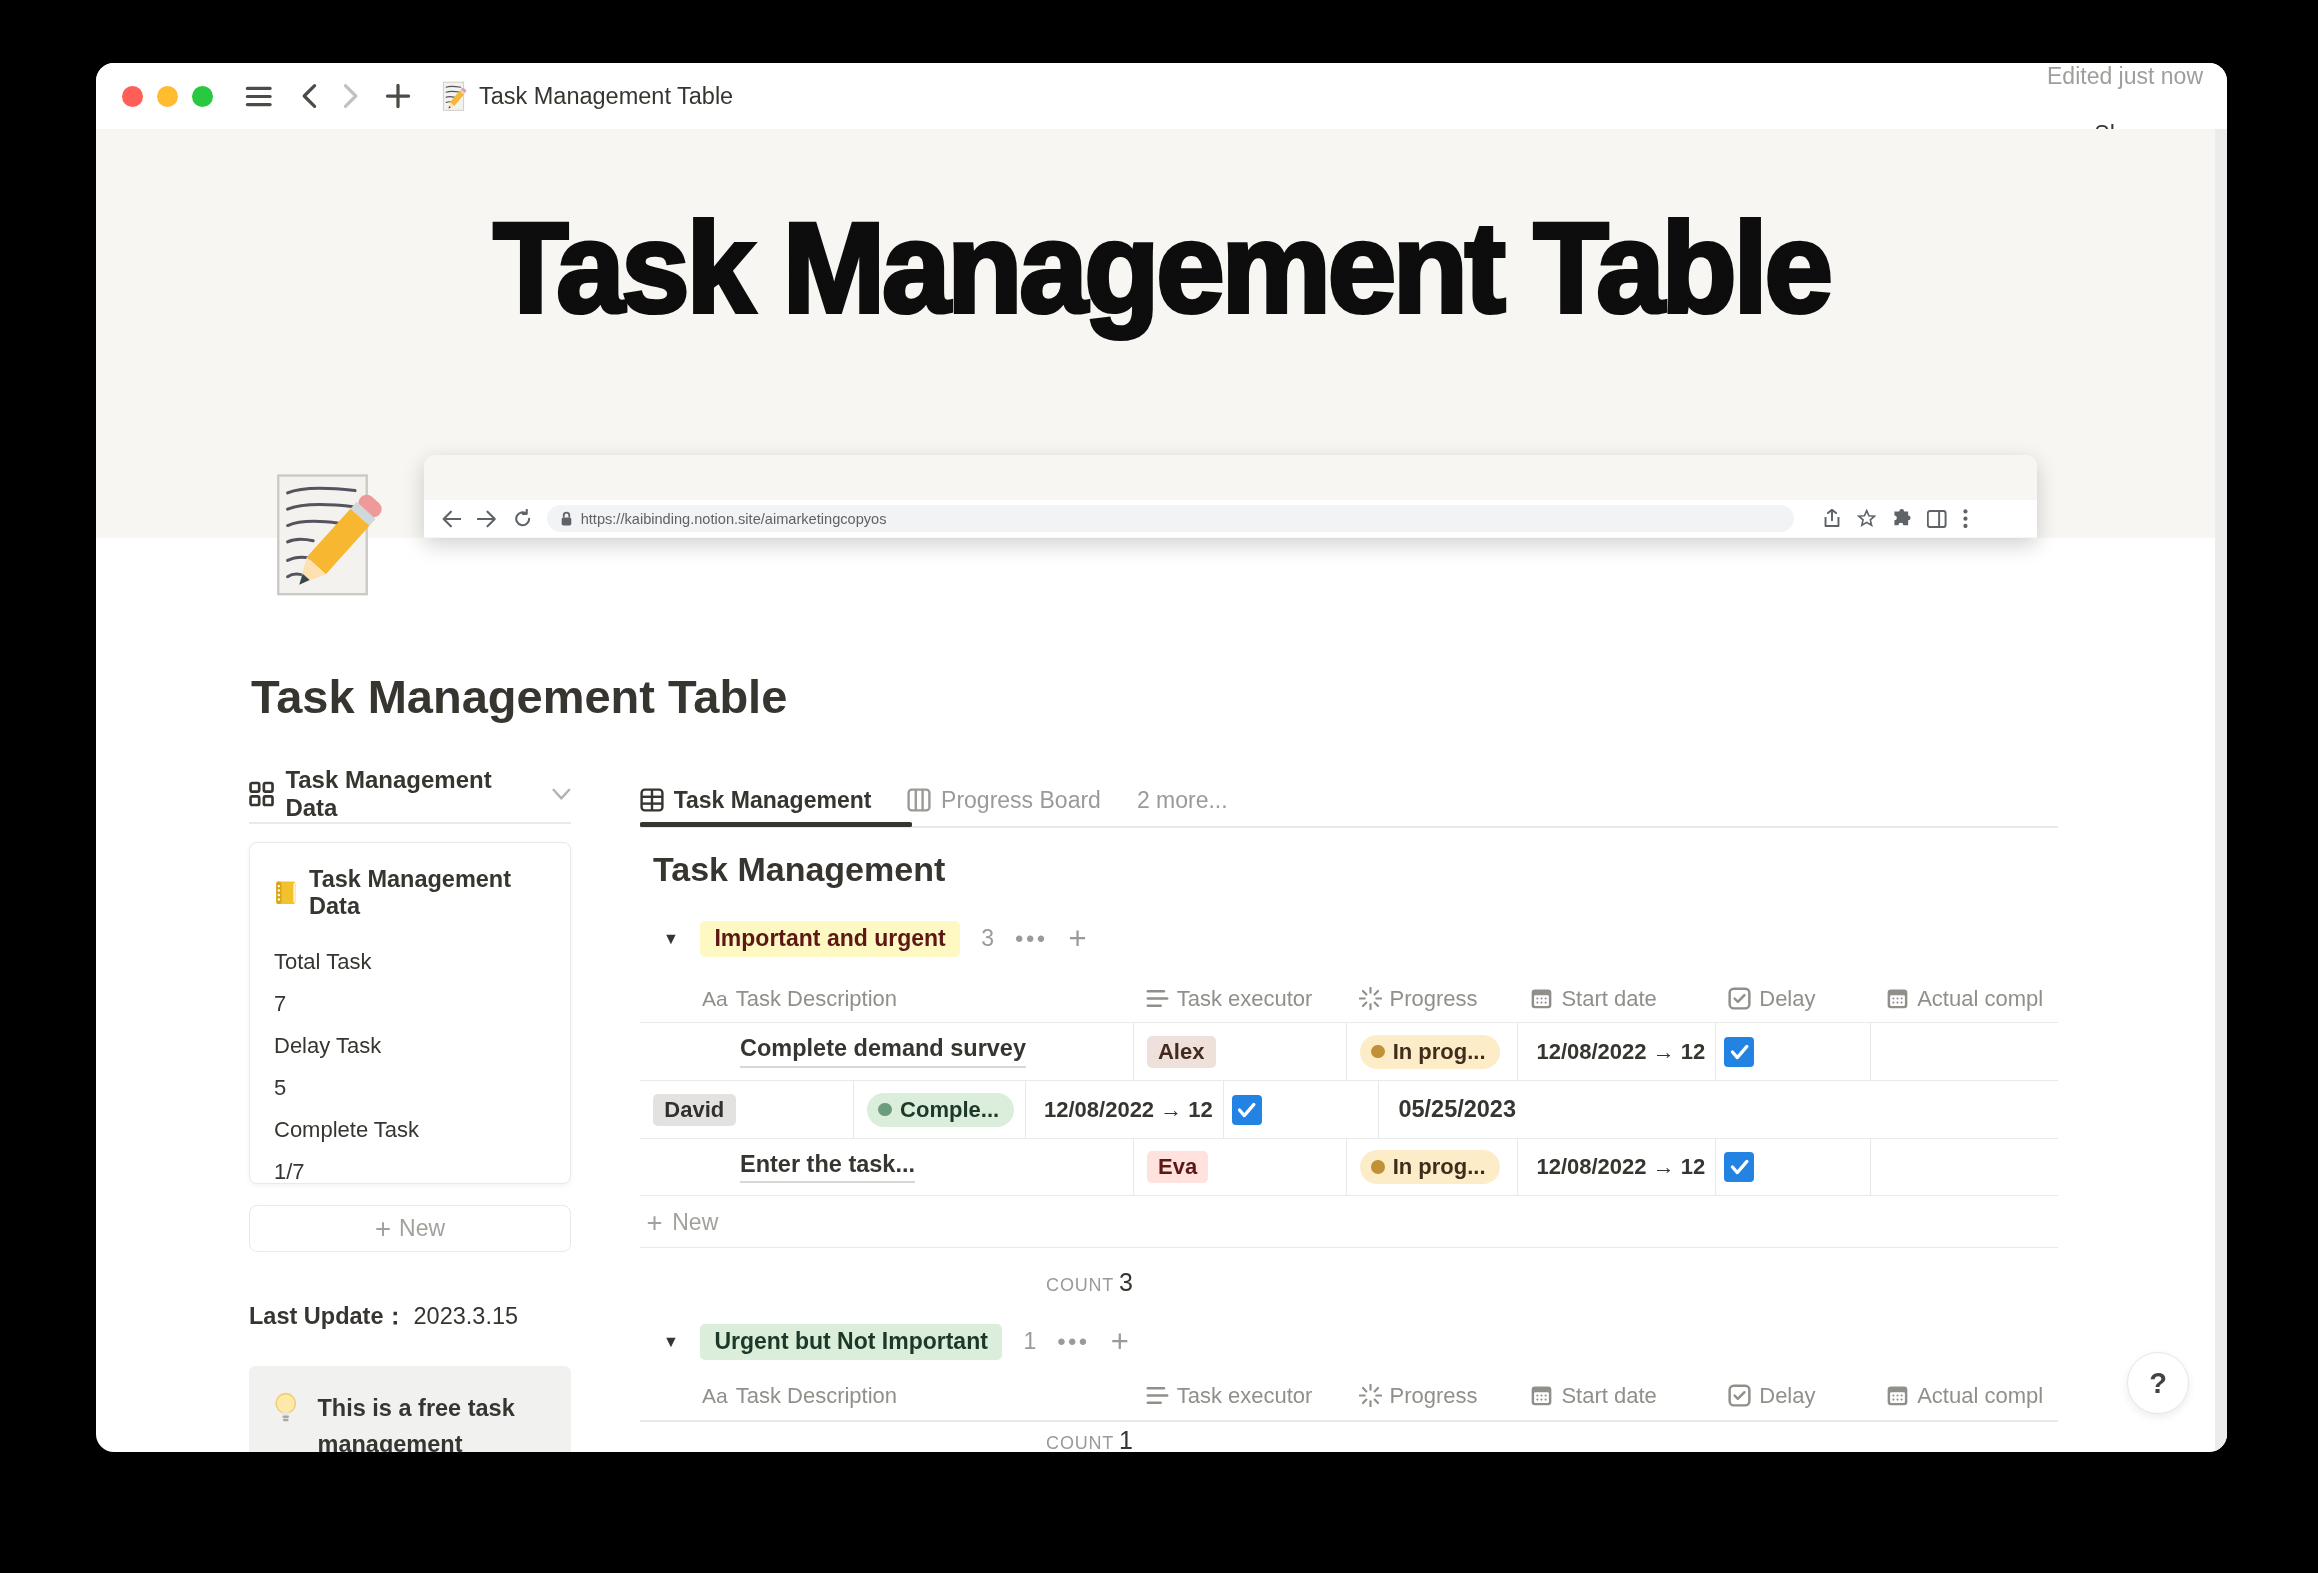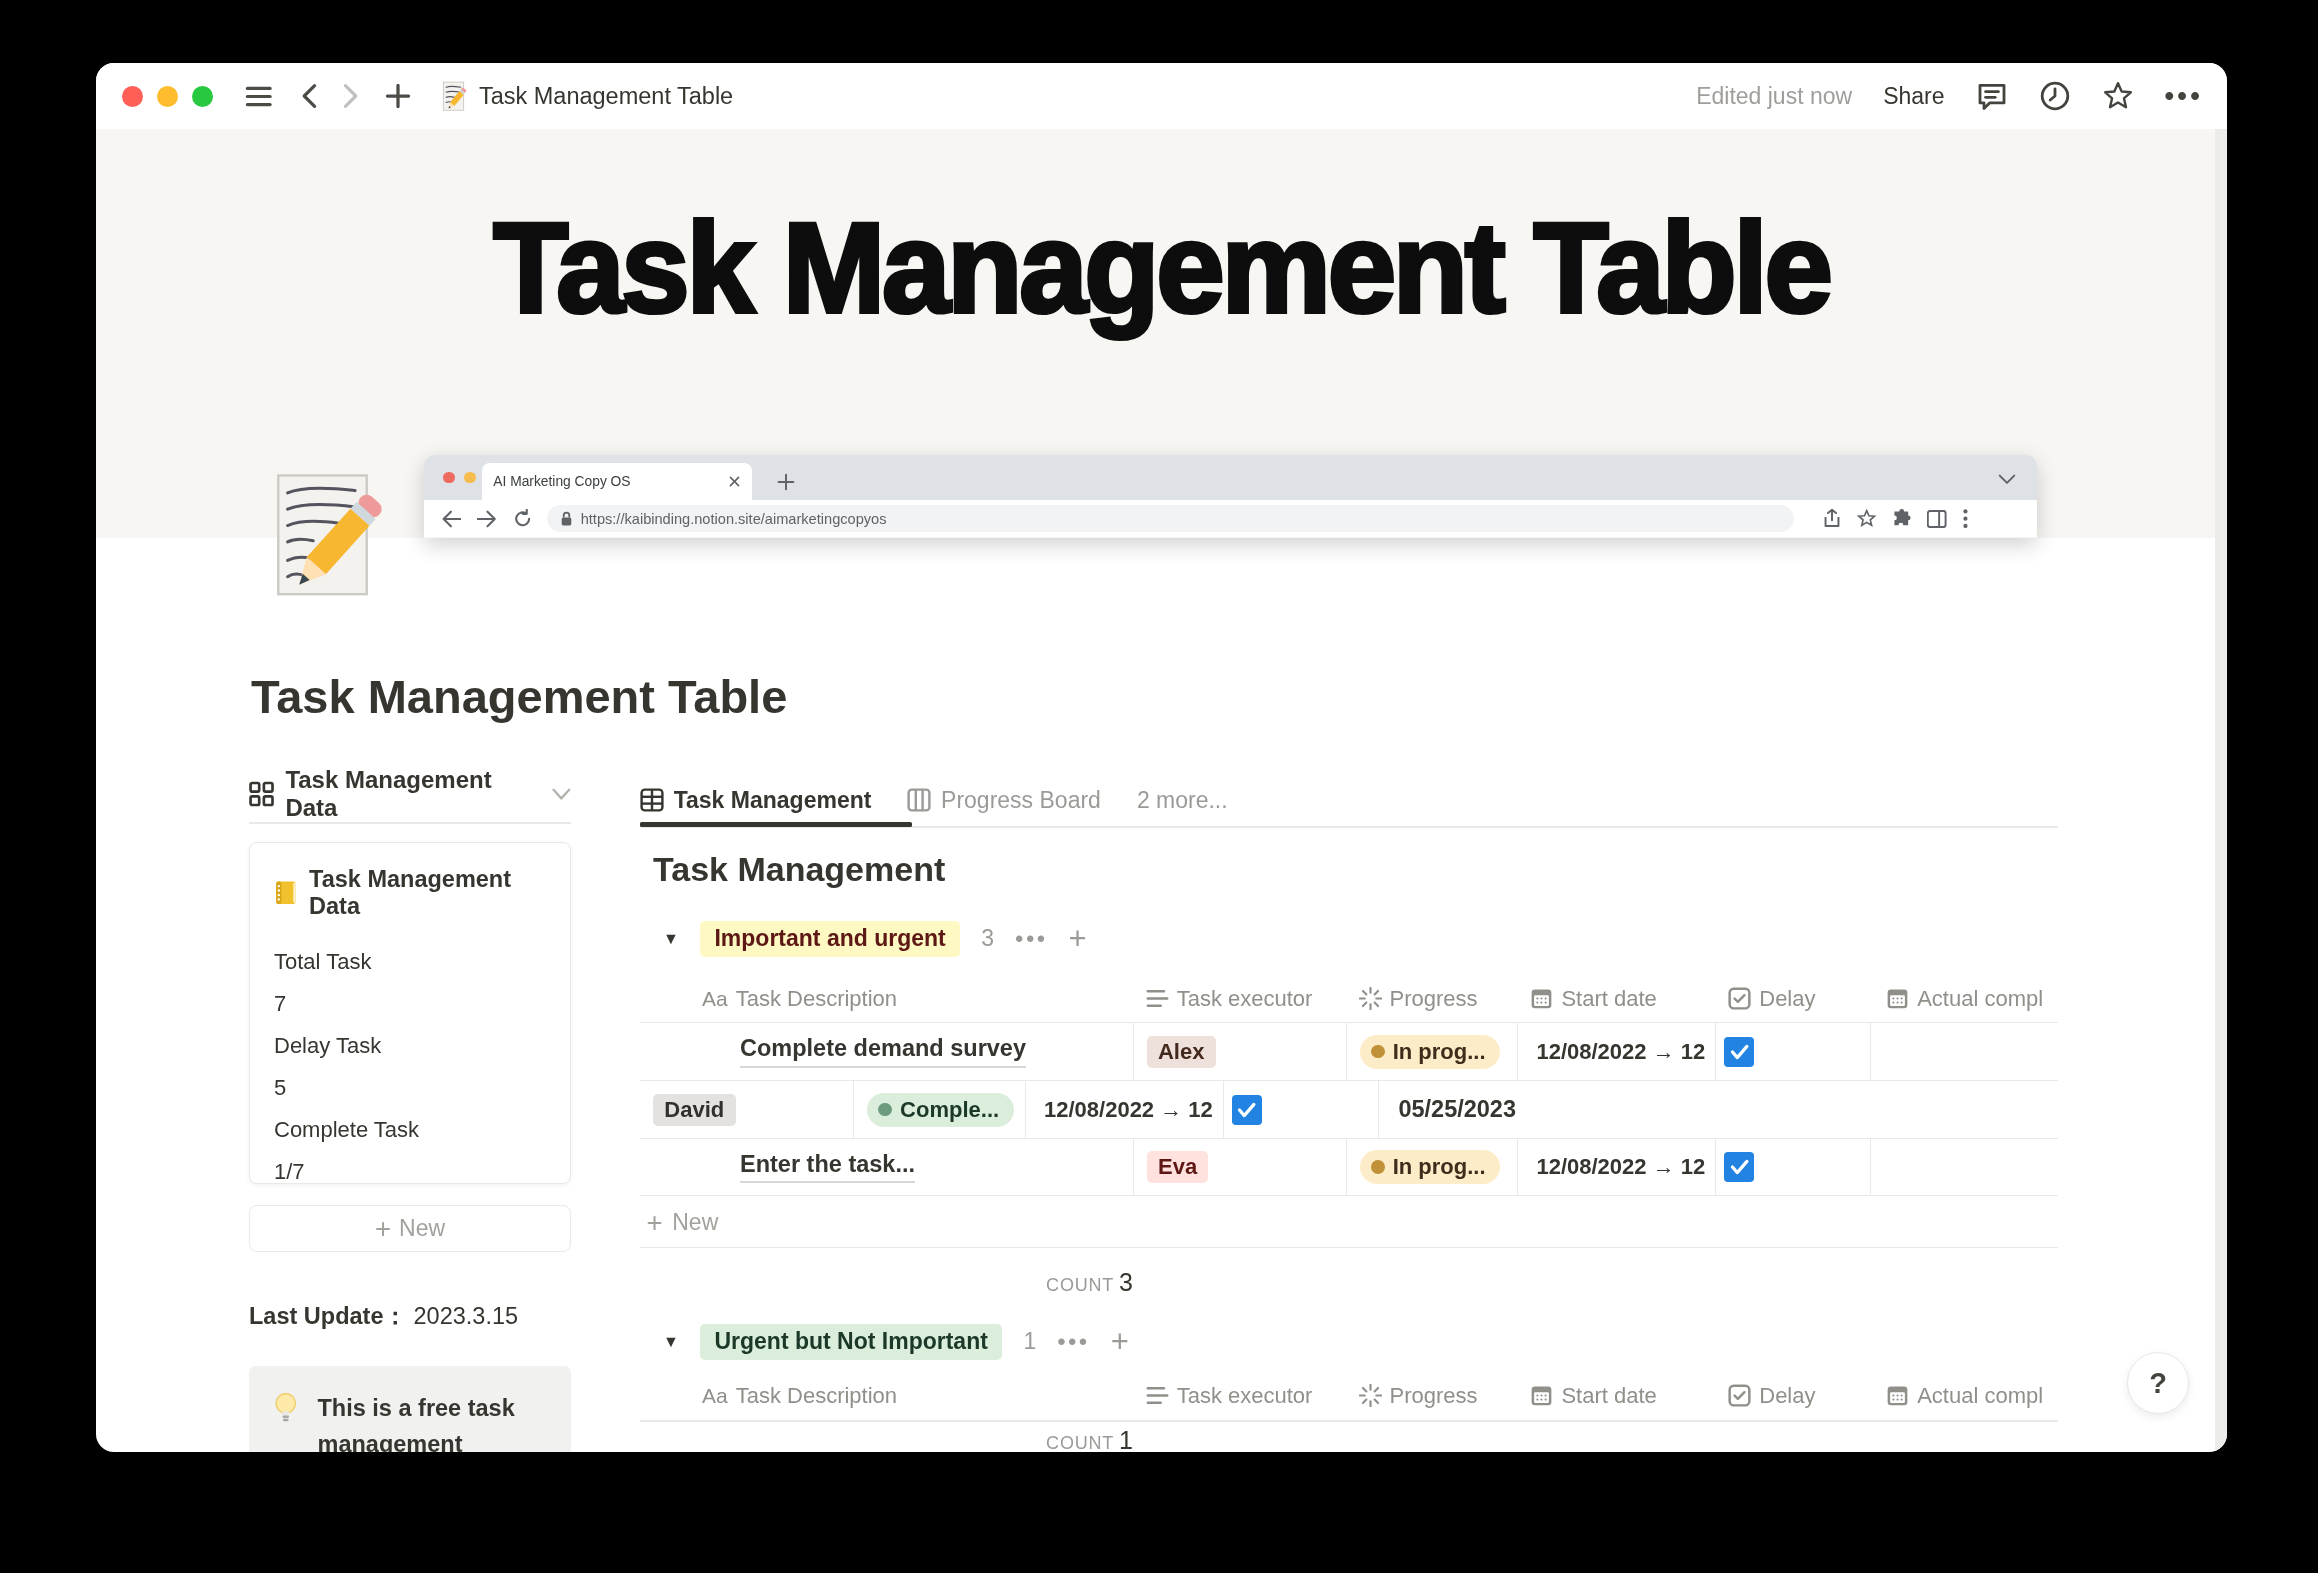--- a/index.html
+++ b/index.html
@@ -5,21 +5,21 @@
   * { margin:0; padding:0; box-sizing:border-box; }
   html,body { width:2319px; height:1574px; background:#000; font-family:"Liberation Sans","DejaVu Sans",sans-serif; color:#37352f; }
   .abs { position:absolute; }
   .window { position:absolute; left:96px; top:63px; width:2131px; height:1389px; background:#fff; border-radius:18px; overflow:hidden; }
 
   
   .toolbar { position:absolute; left:0; top:0; width:100%; height:66px; background:#fff; display:flex; align-items:center; }
   .tl { width:21px; height:21px; border-radius:50%; margin-right:13.8px; }
   .tool-ic { color:#37352f; display:flex; align-items:center; justify-content:center; }
   .tool-title { font-size:23.5px; color:#37352f; margin-left:11.3px; }
-  .toolbar-right { position:absolute; right:24px; top:0; height:66px; display:flex; align-items:center; gap:31px; }
+  .toolbar-right { position:absolute; right:24px; top:0; height:66px; display:flex; align-items:center; gap:31px;flex-direction:column; }
   .edited { color:#a09e9a; font-size:23px; }
   .share { font-size:23px; color:#37352f; }
 
   
   .cover { position:absolute; left:0; top:66px; width:100%; height:409px; background:#f7f6f3; }
   .hero-title { position:absolute; left:0; top:68px; width:100%; text-align:center; font-size:123px; font-weight:bold; letter-spacing:-3.2px; color:#0d0d0d; -webkit-text-stroke:4px #0d0d0d; transform:scaleY(1.04); white-space:nowrap; }
   .browser { position:absolute; left:328px; top:326px; width:1613px; height:83px; border-radius:11.3px 11.3px 0 0; box-shadow:0 6.5px 21px rgba(0,0,0,.18); }
   .browser-tabbar { position:absolute; left:0; top:0; width:100%; height:45px; background:#dee1e6; border-radius:11.3px 11.3px 0 0; }
   .browser-toolbar { position:absolute; left:0; top:45px; width:100%; height:37px; background:#fff; display:flex; align-items:center; }
   .btl { width:11.3px; height:11.3px; border-radius:50%; margin-right:9.7px; }
@@ -184,45 +184,20 @@
           </svg>
       </span>
       <span class="tool-ic" style="font-size:27.5px;letter-spacing:3.2px;color:#45433e;font-weight:bold;">•••</span>
     </div>
   </div>
 
   <div class="cover">
     <div class="hero-title">Task Management Table</div>
 
     <div class="browser">
-      <div class="browser-tabbar">
-        <div style="position:absolute;left:19.4px;top:17px;display:flex;align-items:center;">
-          <span class="btl" style="background:#ee6a5f;"></span>
-          <span class="btl" style="background:#f5bd4f;"></span>
-          <span class="btl" style="background:#61c554;margin-right:0;"></span>
-        </div>
-        <div class="chrome-tab">
-          <span class="chrome-tab-title">AI Marketing Copy OS</span>
-          <svg width="13" height="13" viewBox="0 0 16 16">
-              <g stroke="#5f6368" stroke-width="2" stroke-linecap="round">
-                <line x1="3" y1="3" x2="13" y2="13"></line>
-                <line x1="13" y1="3" x2="3" y2="13"></line>
-              </g>
-            </svg>
-        </div>
-        <svg style="position:absolute;left:353px;top:18px;" width="18" height="18" viewBox="0 0 22 22">
-            <g stroke="#5f6368" stroke-width="2.4" stroke-linecap="round">
-              <line x1="11" y1="2" x2="11" y2="20"></line>
-              <line x1="2" y1="11" x2="20" y2="11"></line>
-            </g>
-          </svg>
-        <svg style="position:absolute;right:21px;top:19.4px;" width="18" height="11.3" viewBox="0 0 22 14">
-            <path d="M2 2 L11 11 L20 2" fill="none" stroke="#5f6368" stroke-width="2.4" stroke-linecap="round" stroke-linejoin="round"></path>
-          </svg>
-      </div>
       <div class="browser-toolbar">
         <span class="chrome-ic" style="margin-left:18px;">
             <svg width="19.4" height="18" viewBox="0 0 24 22">
               <path d="M11 2 L2 11 L11 20 M2 11 H23" fill="none" stroke="#5f6368" stroke-width="2.6" stroke-linecap="round" stroke-linejoin="round"></path>
             </svg>
           </span>
         <span class="chrome-ic">
             <svg width="19.4" height="18" viewBox="0 0 24 22">
               <path d="M13 2 L22 11 L13 20 M22 11 H1" fill="none" stroke="#5f6368" stroke-width="2.6" stroke-linecap="round" stroke-linejoin="round"></path>
             </svg>

